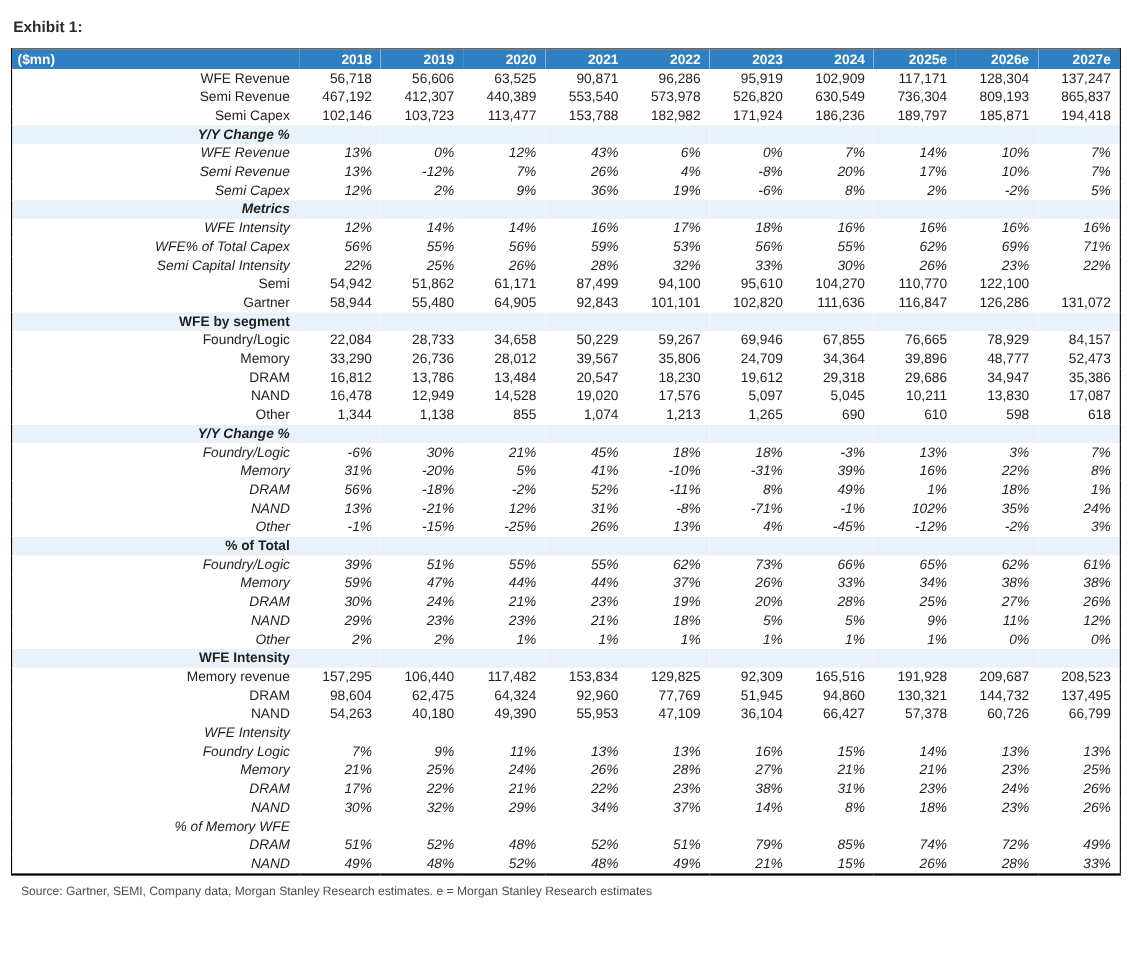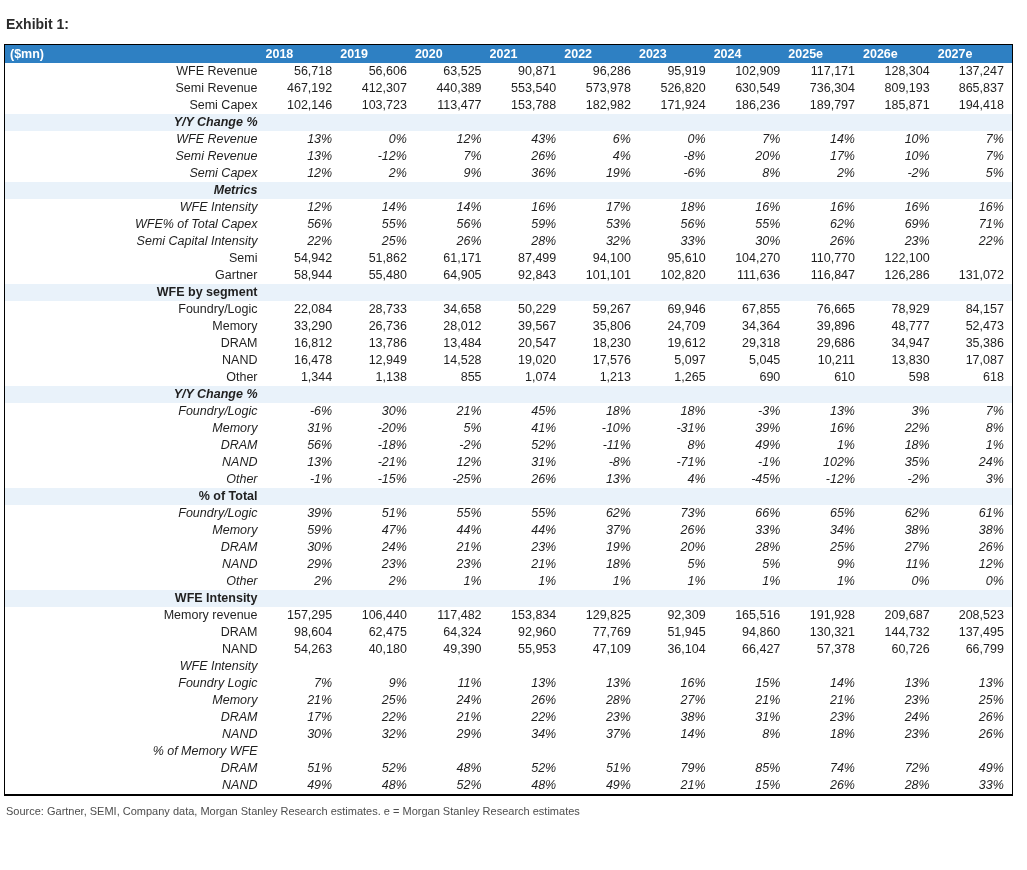--- a/index.html
+++ b/index.html
@@ -8,21 +8,21 @@
     background: #ffffff;
     width: 1027px;
     height: 870px;
     font-family: "Liberation Sans", sans-serif;
     -webkit-font-smoothing: antialiased;
   }
   .page {
     box-sizing: border-box;
     width: 1027px;
     height: 870px;
-    padding: 12px 9px 0 4px;
+    padding: 12px 9px 0 10px;
   }
   .exhibit-title {
     font-size: 14px;
     font-weight: bold;
     color: #2b2b2b;
     margin: 4px 0 12px 2px;
   }
   table.fin-table {
     border-collapse: collapse;
     table-layout: fixed;
@@ -36,21 +36,21 @@
     line-height: 17px;
     padding: 0 8px 0 0;
     white-space: nowrap;
     overflow: hidden;
     color: #1f1f1f;
   }
   .fin-table thead th {
     background: #2e80c3;
     color: #ffffff;
     font-weight: bold;
-    text-align: left;
+    text-align: right;
     height: 18px;
     line-height: 18px;
   }
   .fin-table thead th.label-col {
     text-align: left;
     padding-left: 5px;
   }
   .fin-table td.label {
     text-align: right;
   }
@@ -64,21 +64,21 @@
     background: #e9f2fa;
     font-weight: bold;
   }
   tr.row-section-italic td { font-style: italic; margin-left: 24px; }
   tr.row-subsection td { font-style: italic; }
   td.indent0 { padding-left: 5px; }
   td.indent1 { padding-left: 15px; }
   td.indent2 { padding-left: 25px; }
   .source-note {
     margin-top: 9px;
-    margin-left: 2px;
+    margin-left: 9px;
     font-size: 11px;
     color: #4d4d4d;
   }
 </style>
 </head>
 <body>
 
 <div class="page">
   <div class="exhibit-title">Exhibit 1:</div>
 

